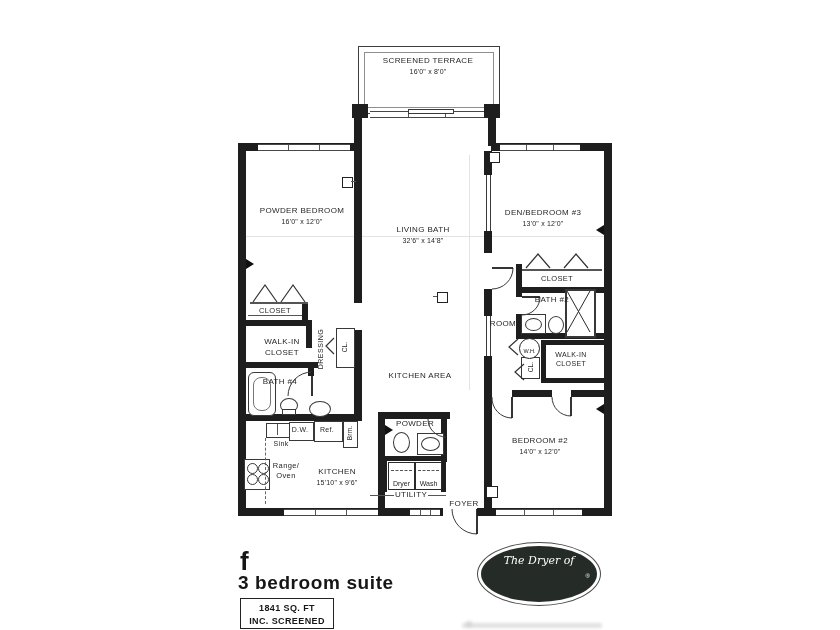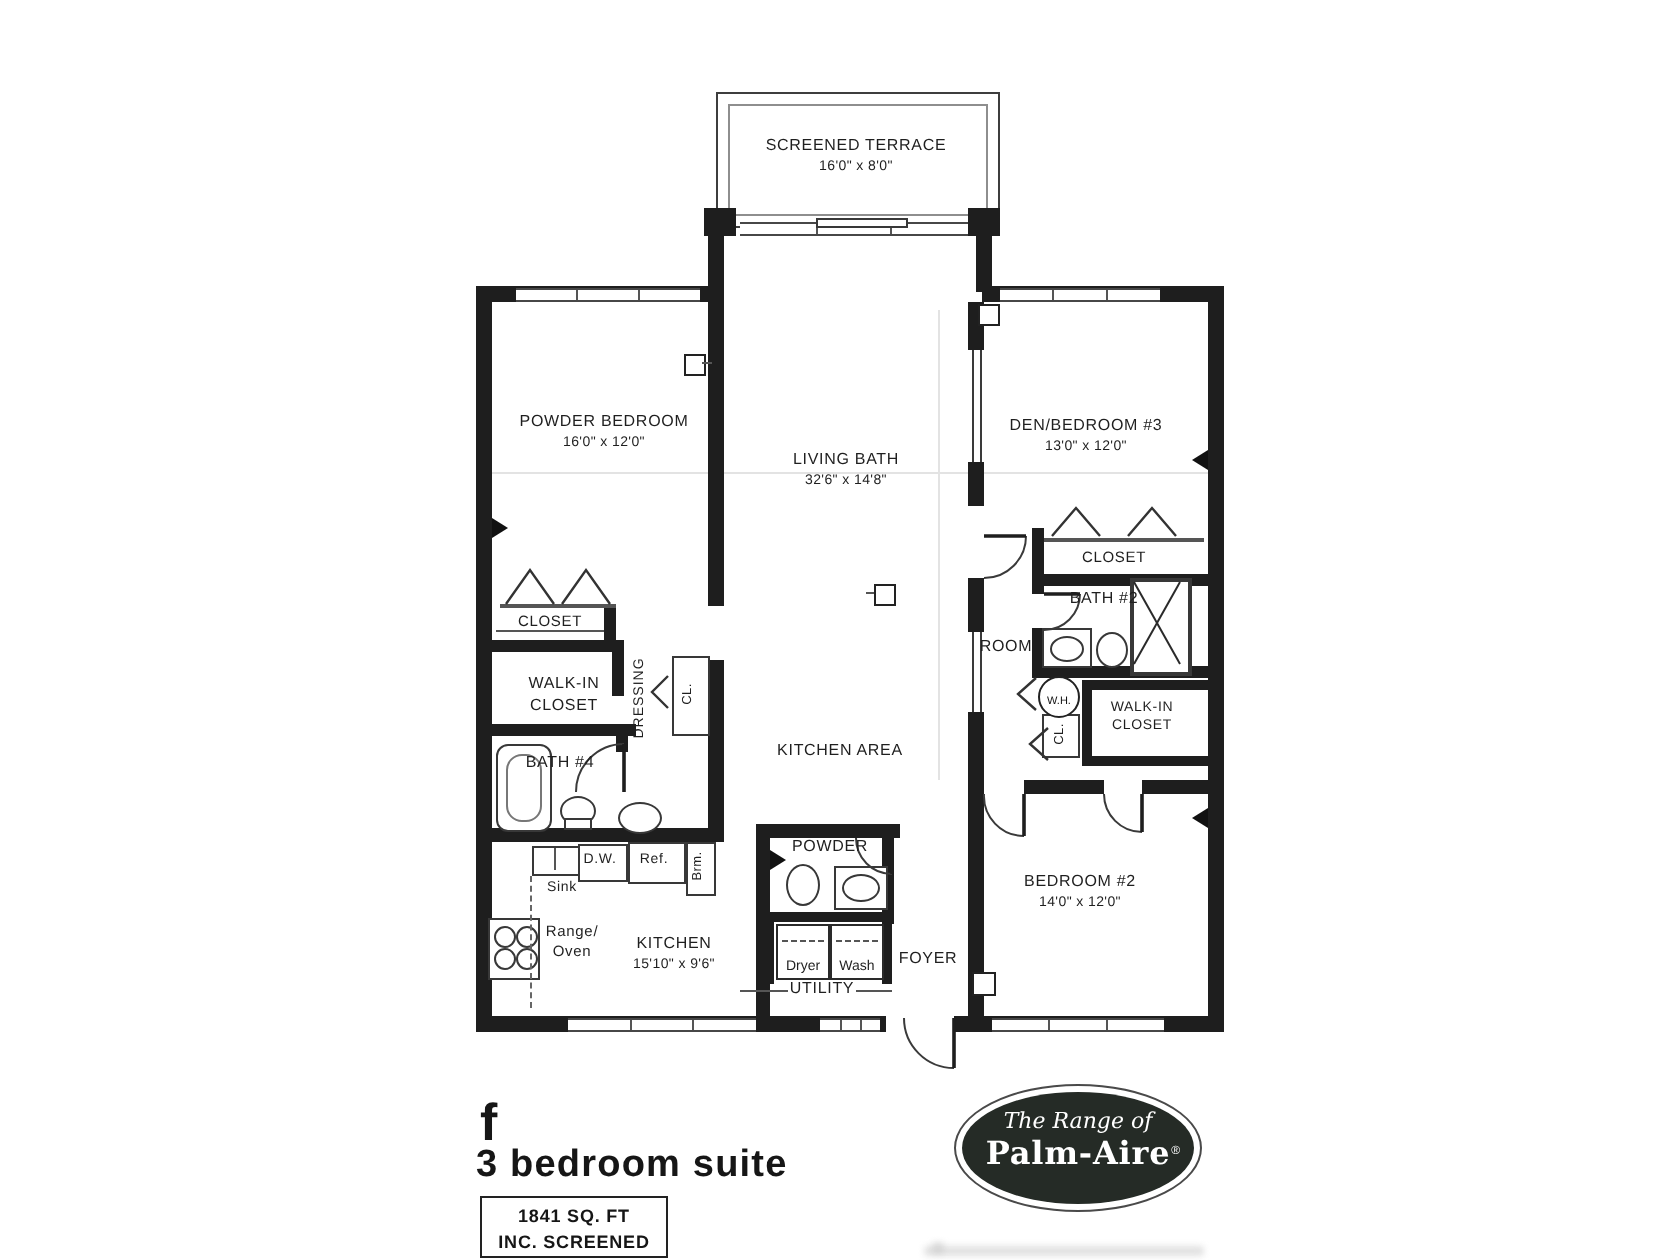--- a/index.html
+++ b/index.html
@@ -188,21 +188,21 @@
     <path d="M 334,338 L 326,346 L 334,354"></path>
     <path d="M 518,339 L 509,347 L 518,355"></path>
     <path d="M 524,364 L 515,372 L 524,380"></path>
   </g>
   <g fill="none" stroke="#2a2a2a" stroke-width="1">
     <path d="M 567,291 L 590,332"></path>
     <path d="M 590,291 L 567,332"></path>
   </g>
 </svg>
 
-<div class="lbl" style="left:428px;top:78px">
+<div class="lbl" style="left:428px;top:66px">
   <span class="nm">SCREENED TERRACE</span>
   <span class="dims">16'0" x 8'0"</span>
 </div>
 <div class="lbl" style="left:302px;top:216px">
   <span class="nm">POWDER BEDROOM</span>
   <span class="dims">16'0" x 12'0"</span>
 </div>
 <div class="lbl" style="left:423px;top:235px">
   <span class="nm">LIVING BATH</span>
   <span class="dims">32'6" x 14'8"</span>
@@ -213,21 +213,21 @@
 </div>
 <div class="lbl" style="left:540px;top:446px">
   <span class="nm">BEDROOM #2</span>
   <span class="dims">14'0" x 12'0"</span>
 </div>
 <div class="lbl" style="left:337px;top:477px">
   <span class="nm">KITCHEN</span>
   <span class="dims">15'10" x 9'6"</span>
 </div>
 <div class="lbl" style="left:420px;top:376px">KITCHEN AREA</div>
-<div class="lbl" style="left:464px;top:480px">FOYER</div>
+<div class="lbl" style="left:464px;top:504px">FOYER</div>
 <div class="lbl" style="left:411px;top:495px">UTILITY</div>
 <div class="lbl" style="left:415px;top:424px">POWDER</div>
 <div class="lbl" style="left:503px;top:324px">ROOM</div>
 <div class="lbl" style="left:280px;top:382px">BATH #4</div>
 <div class="lbl" style="left:552px;top:300px">BATH #2</div>
 <div class="lbl" style="left:275px;top:311px;font-size:7.5px">CLOSET</div>
 <div class="lbl" style="left:282px;top:348px">
   <span class="nm">WALK-IN</span>
   <span class="nm">CLOSET</span>
 </div>
@@ -252,20 +252,19 @@
 
 <div class="plan-letter" style="left:240px;top:546px">f</div>
 <div class="plan-title" style="left:238px;top:572px">3 bedroom suite</div>
 <div class="area-box" style="left:240px;top:598px;width:92px;height:26px">
   <span style="display:block">1841 SQ. FT</span>
   <span style="display:block">INC. SCREENED</span>
 </div>
 
 <div class="logo-outer" style="left:477px;top:542px;width:122px;height:62px">
   <div class="logo-inner">
-    <span class="logo-tag">The Range of</span>
-    <span class="logo-brand">Palm-Aire</span>
+    <span class="logo-tag">The Dryer of</span>
     <span class="logo-reg">®</span>
   </div>
 </div>
 
 <div class="smudge" style="left:462px;top:623px;width:140px;height:5px"></div>
 <div class="smudge" style="left:466px;top:621px;width:6px;height:6px"></div>
 
 </body></html>

